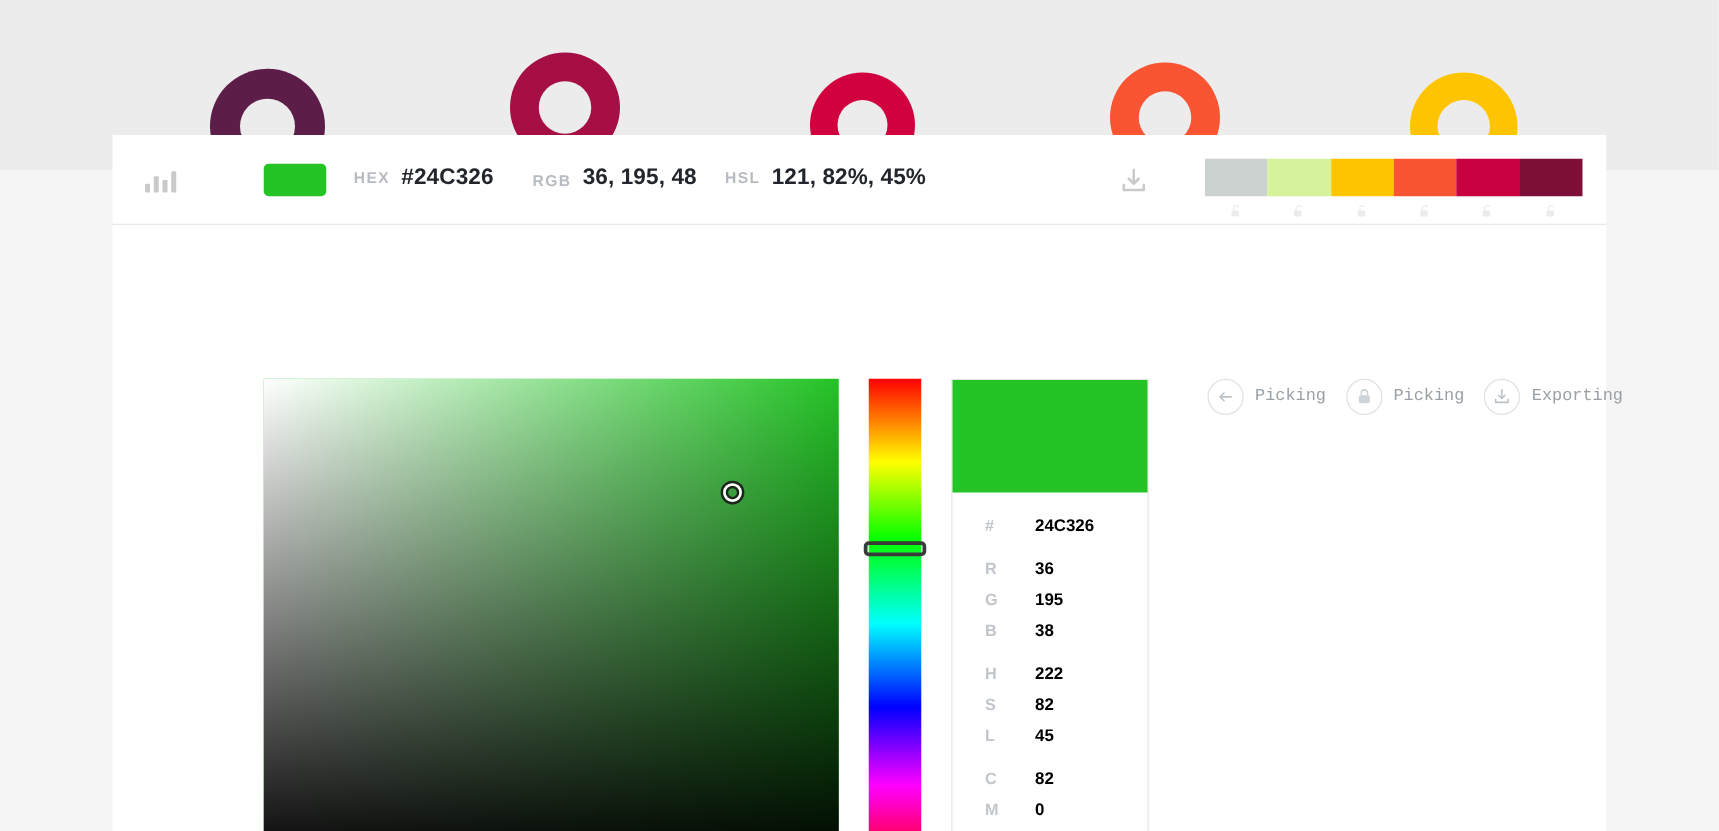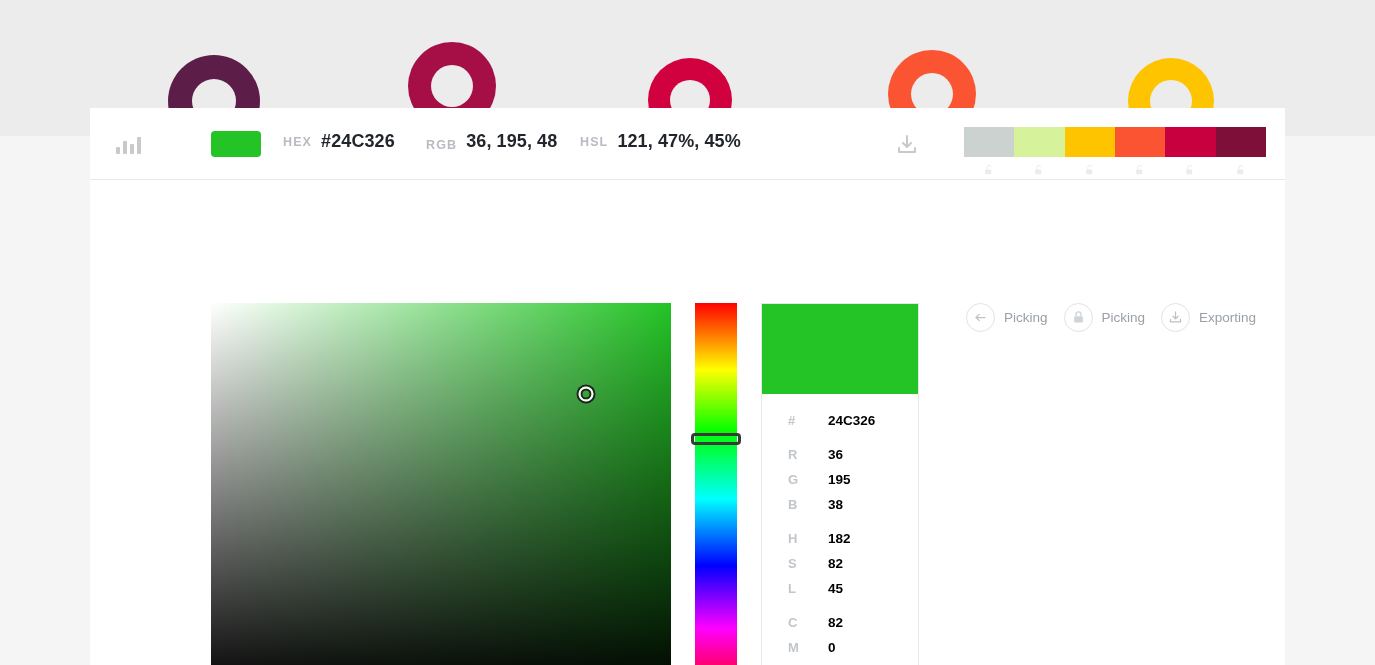--- a/index.html
+++ b/index.html
@@ -155,21 +155,21 @@
     font-size: 13.5px; font-weight: bold; color: #000000;
   }
   .det-gap { height: 9px; }
 
   
   #tips { position: absolute; left: 876px; top: 123px; width: 300px; }
   #tips-title {
     font-size: 12.5px; font-weight: bold; letter-spacing: .11em;
     color: #c4c8cd; margin-bottom: 17px;
   }
-  #tips-row { display: flex; align-items: flex-end; gap: 16px; }
+  #tips-row { display: flex; align-items: flex-end; gap: 16px; font-family: Liberation Mono, monospace; }
   .tip { display: flex; align-items: center; gap: 9px; cursor: pointer; }
   .tip-ic {
     width: 29px; height: 29px; border-radius: 50%;
     border: 1px solid #e2e2e2;
     display: flex; align-items: center; justify-content: center;
   }
   .tip-lbl { font-size: 13.5px; color: #9aa0a6; }
 </style>
 </head>
 <body style="background: rgb(245, 245, 245);">
@@ -210,21 +210,21 @@
       <span class="val">#24C326</span>
     </div>
 
     <div class="readout" id="readout-rgb">
       <span class="lbl">RGB</span>
       <span class="val">36, 195, 48</span>
     </div>
 
     <div class="readout" id="readout-hsl">
       <span class="lbl">HSL</span>
-      <span class="val">121, 47%, 45%</span>
+      <span class="val">121, 82%, 45%</span>
     </div>
 
     <div id="download-btn">
       <svg width="24" height="24" viewBox="0 0 24 24" fill="none" stroke="#c9c9c9" stroke-width="2" stroke-linecap="round" stroke-linejoin="round">
         <path d="M12 3v10"></path>
           <path d="M8 10l4 4 4-4"></path>
         <path d="M4 15v4h16v-4"></path>
       </svg>
     </div>
 
@@ -300,21 +300,21 @@
             <span class="k">G</span>
             <span class="v">195</span>
           </div>
           <div class="det-row">
             <span class="k">B</span>
             <span class="v">38</span>
           </div>
           <div class="det-gap"></div>
           <div class="det-row">
             <span class="k">H</span>
-            <span class="v">182</span>
+            <span class="v">222</span>
           </div>
           <div class="det-row">
             <span class="k">S</span>
             <span class="v">82</span>
           </div>
           <div class="det-row">
             <span class="k">L</span>
             <span class="v">45</span>
           </div>
           <div class="det-gap"></div>

